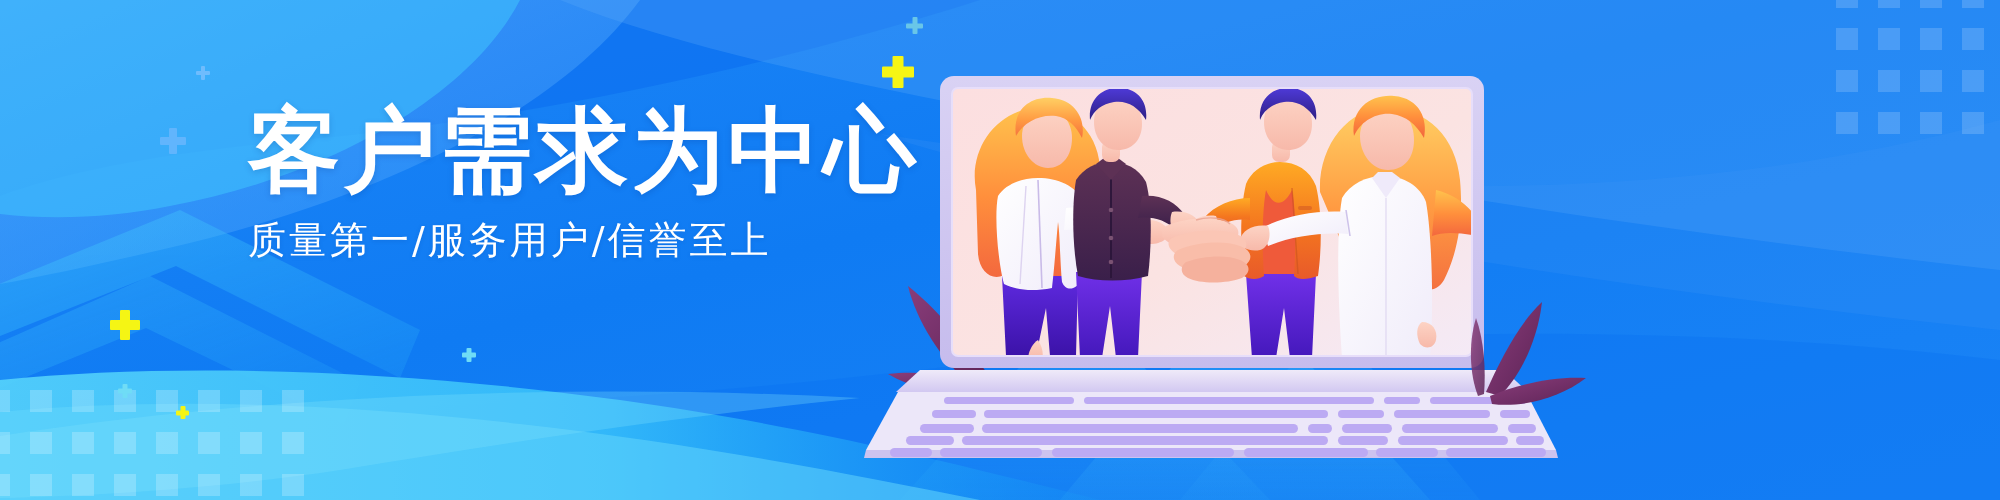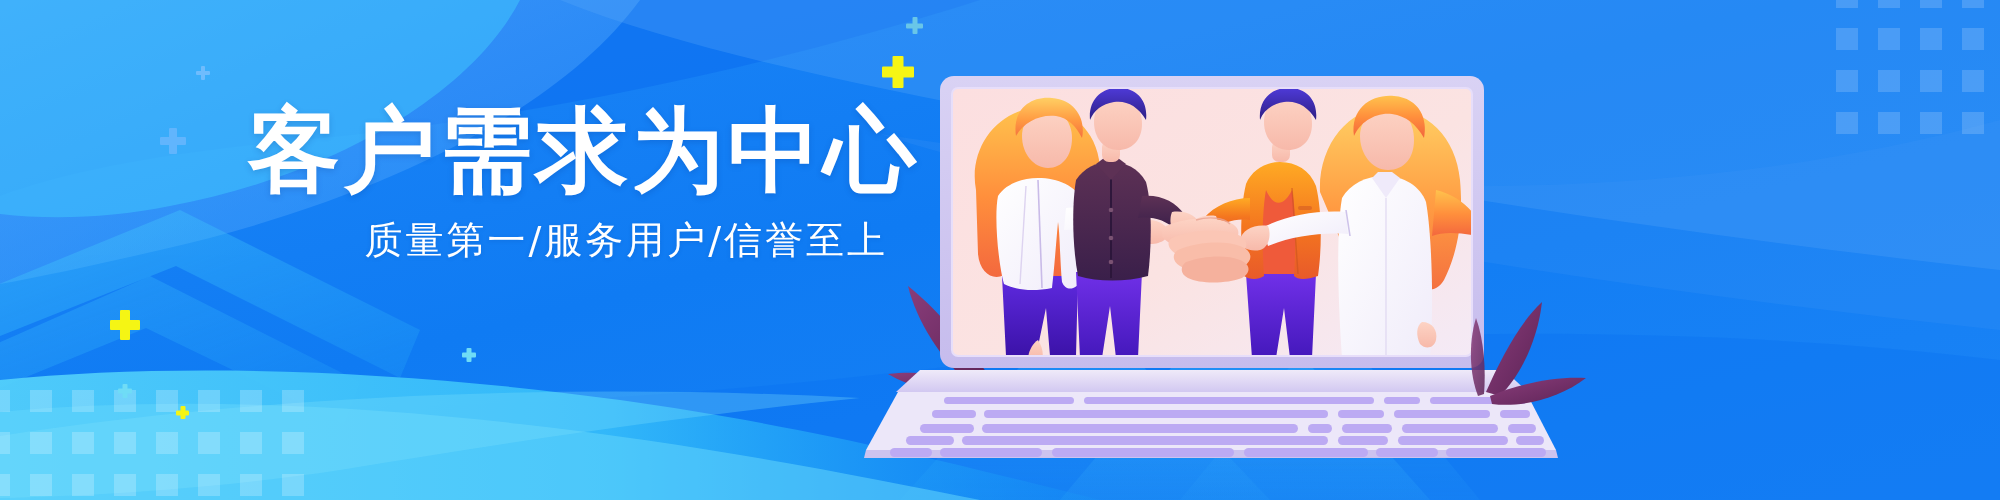--- a/index.html
+++ b/index.html
@@ -31,21 +31,20 @@
     content:""; position:absolute; background:currentColor; border-radius:1px;
   }
   .plus::before { left:50%; top:0; width:var(--t); height:100%; transform:translateX(-50%); }
   .plus::after  { top:50%; left:0; height:var(--t); width:100%; transform:translateY(-50%); }
 
   
   #text-block {
     position:absolute;
     left:248px; top:104px;
     width:640px;
-    text-align:right;
   }
   #headline {
     font-size:92px;
     line-height:1.02;
     font-weight:bold;
     color:#ffffff;
     letter-spacing:4px;
     white-space:nowrap;
     text-shadow:0 2px 6px rgba(0,40,120,.18);
     font-family:"DejaVu Sans","Liberation Sans",sans-serif;

